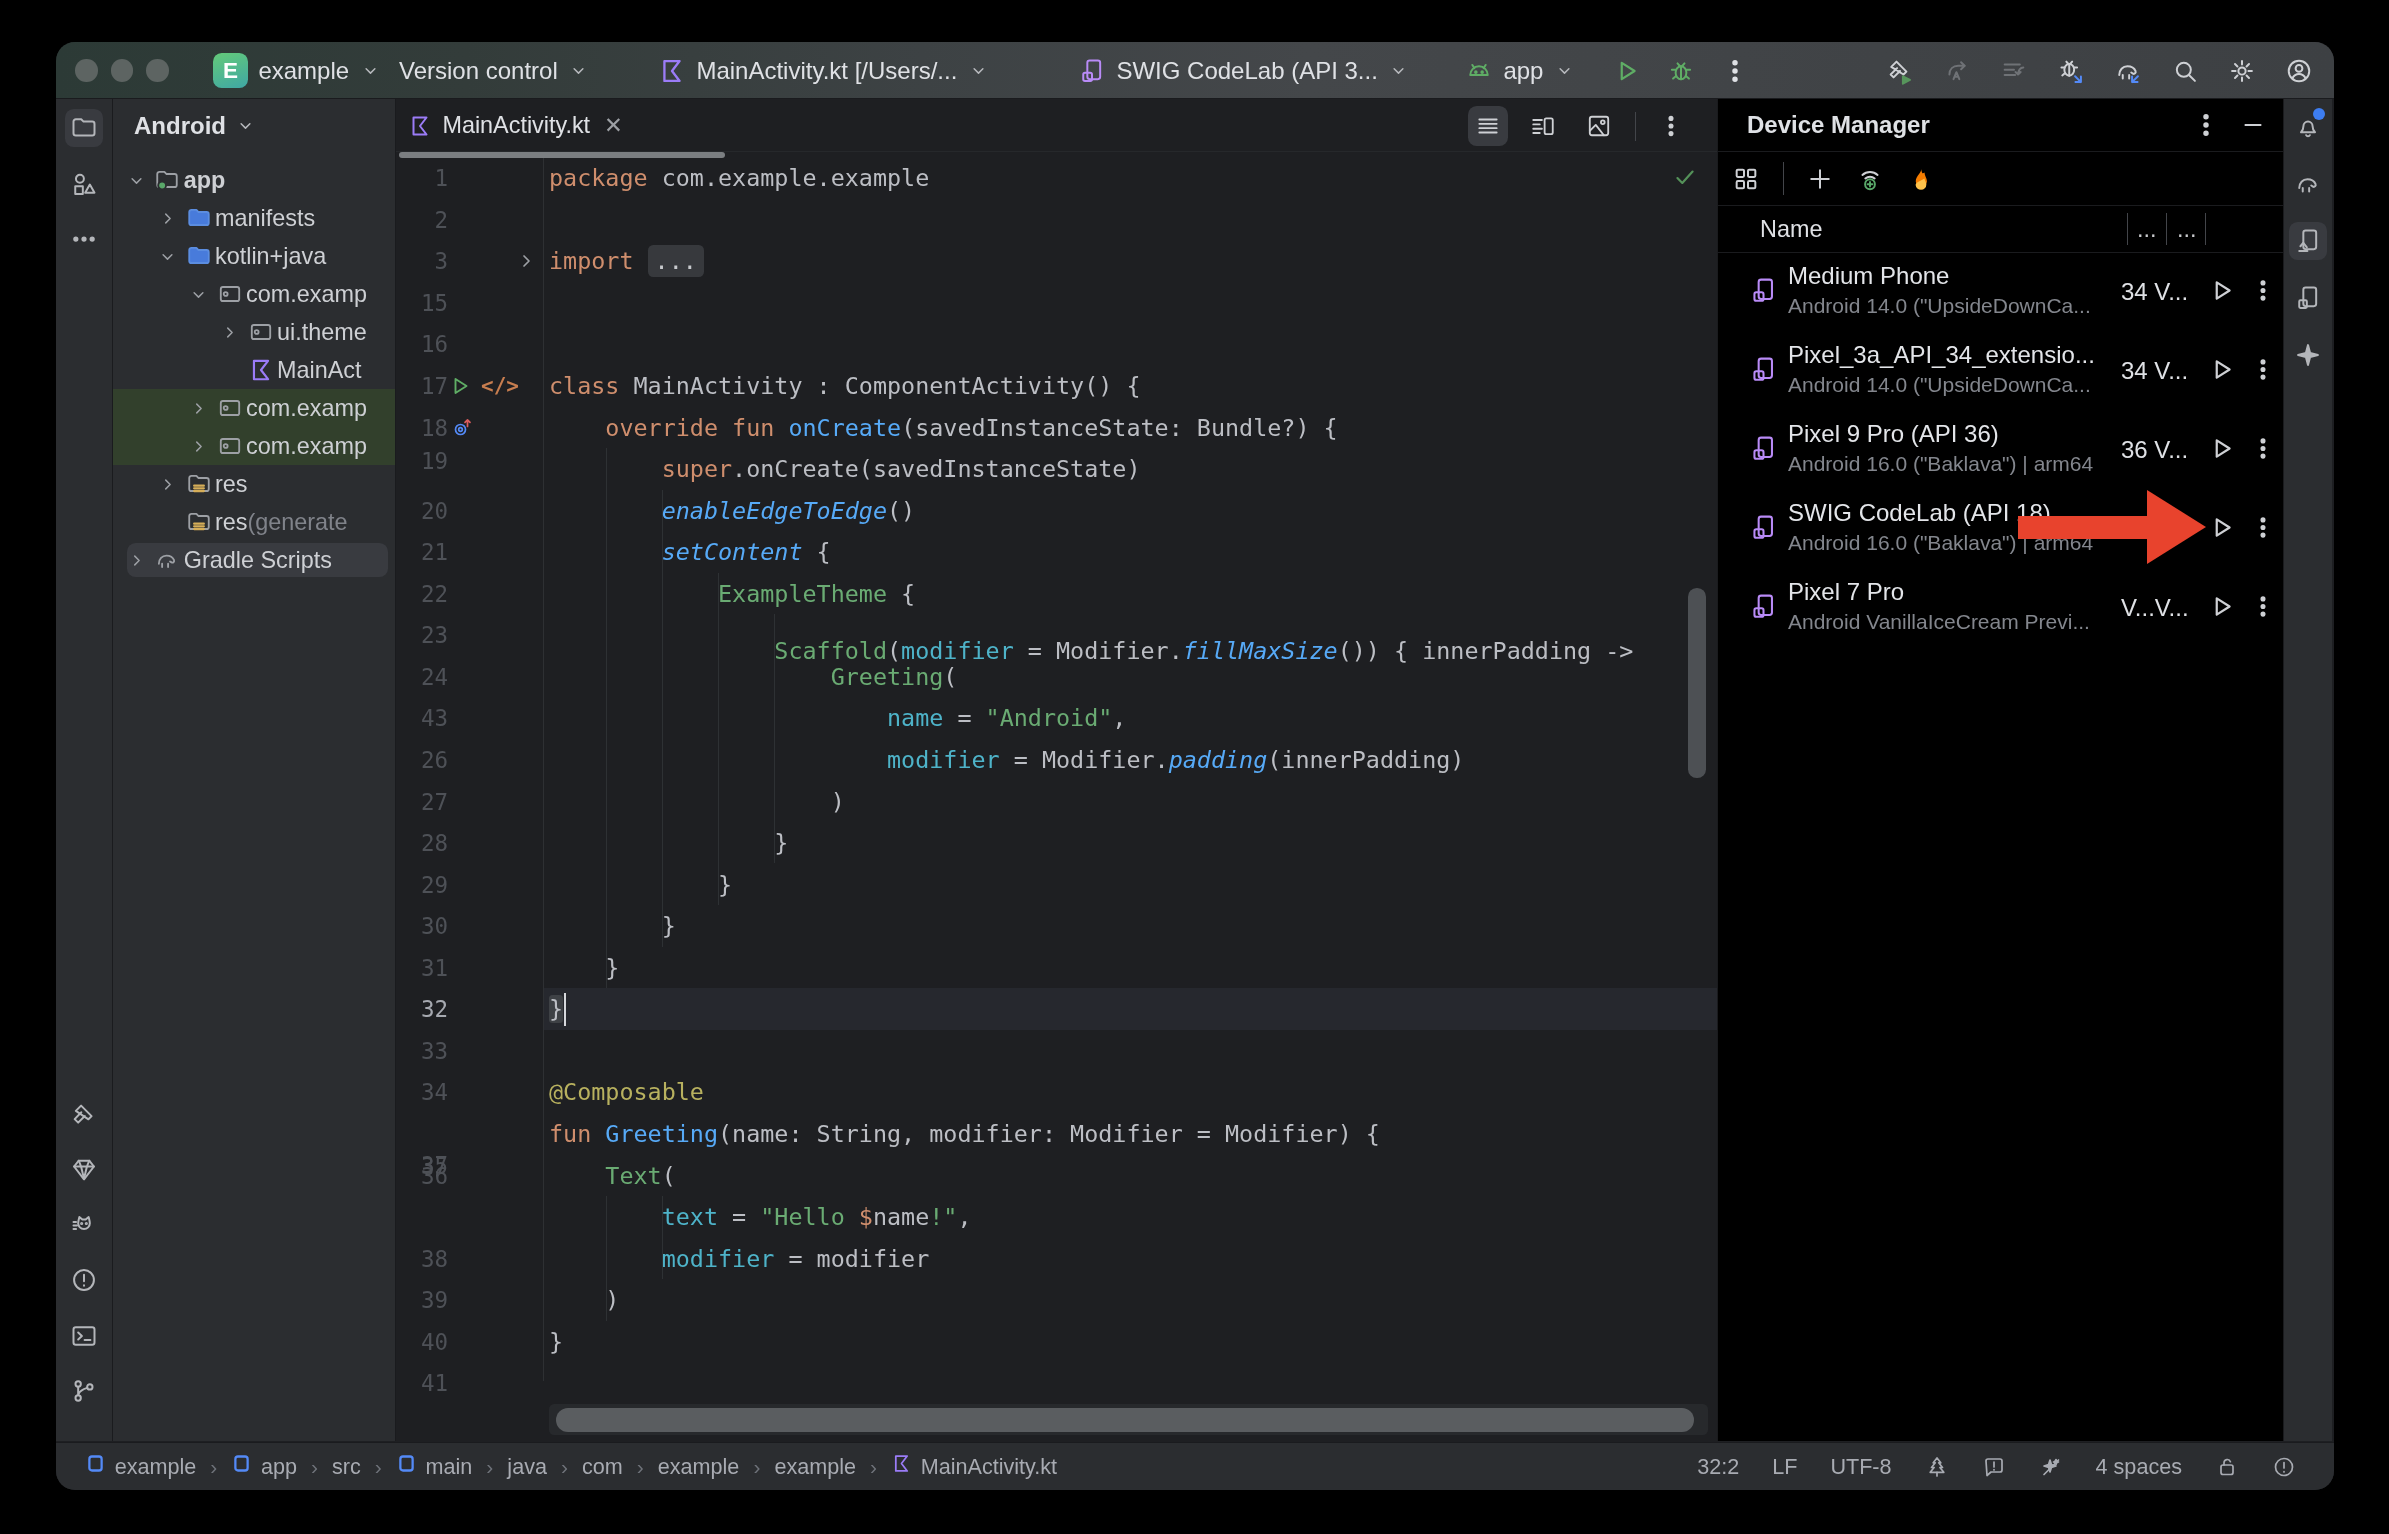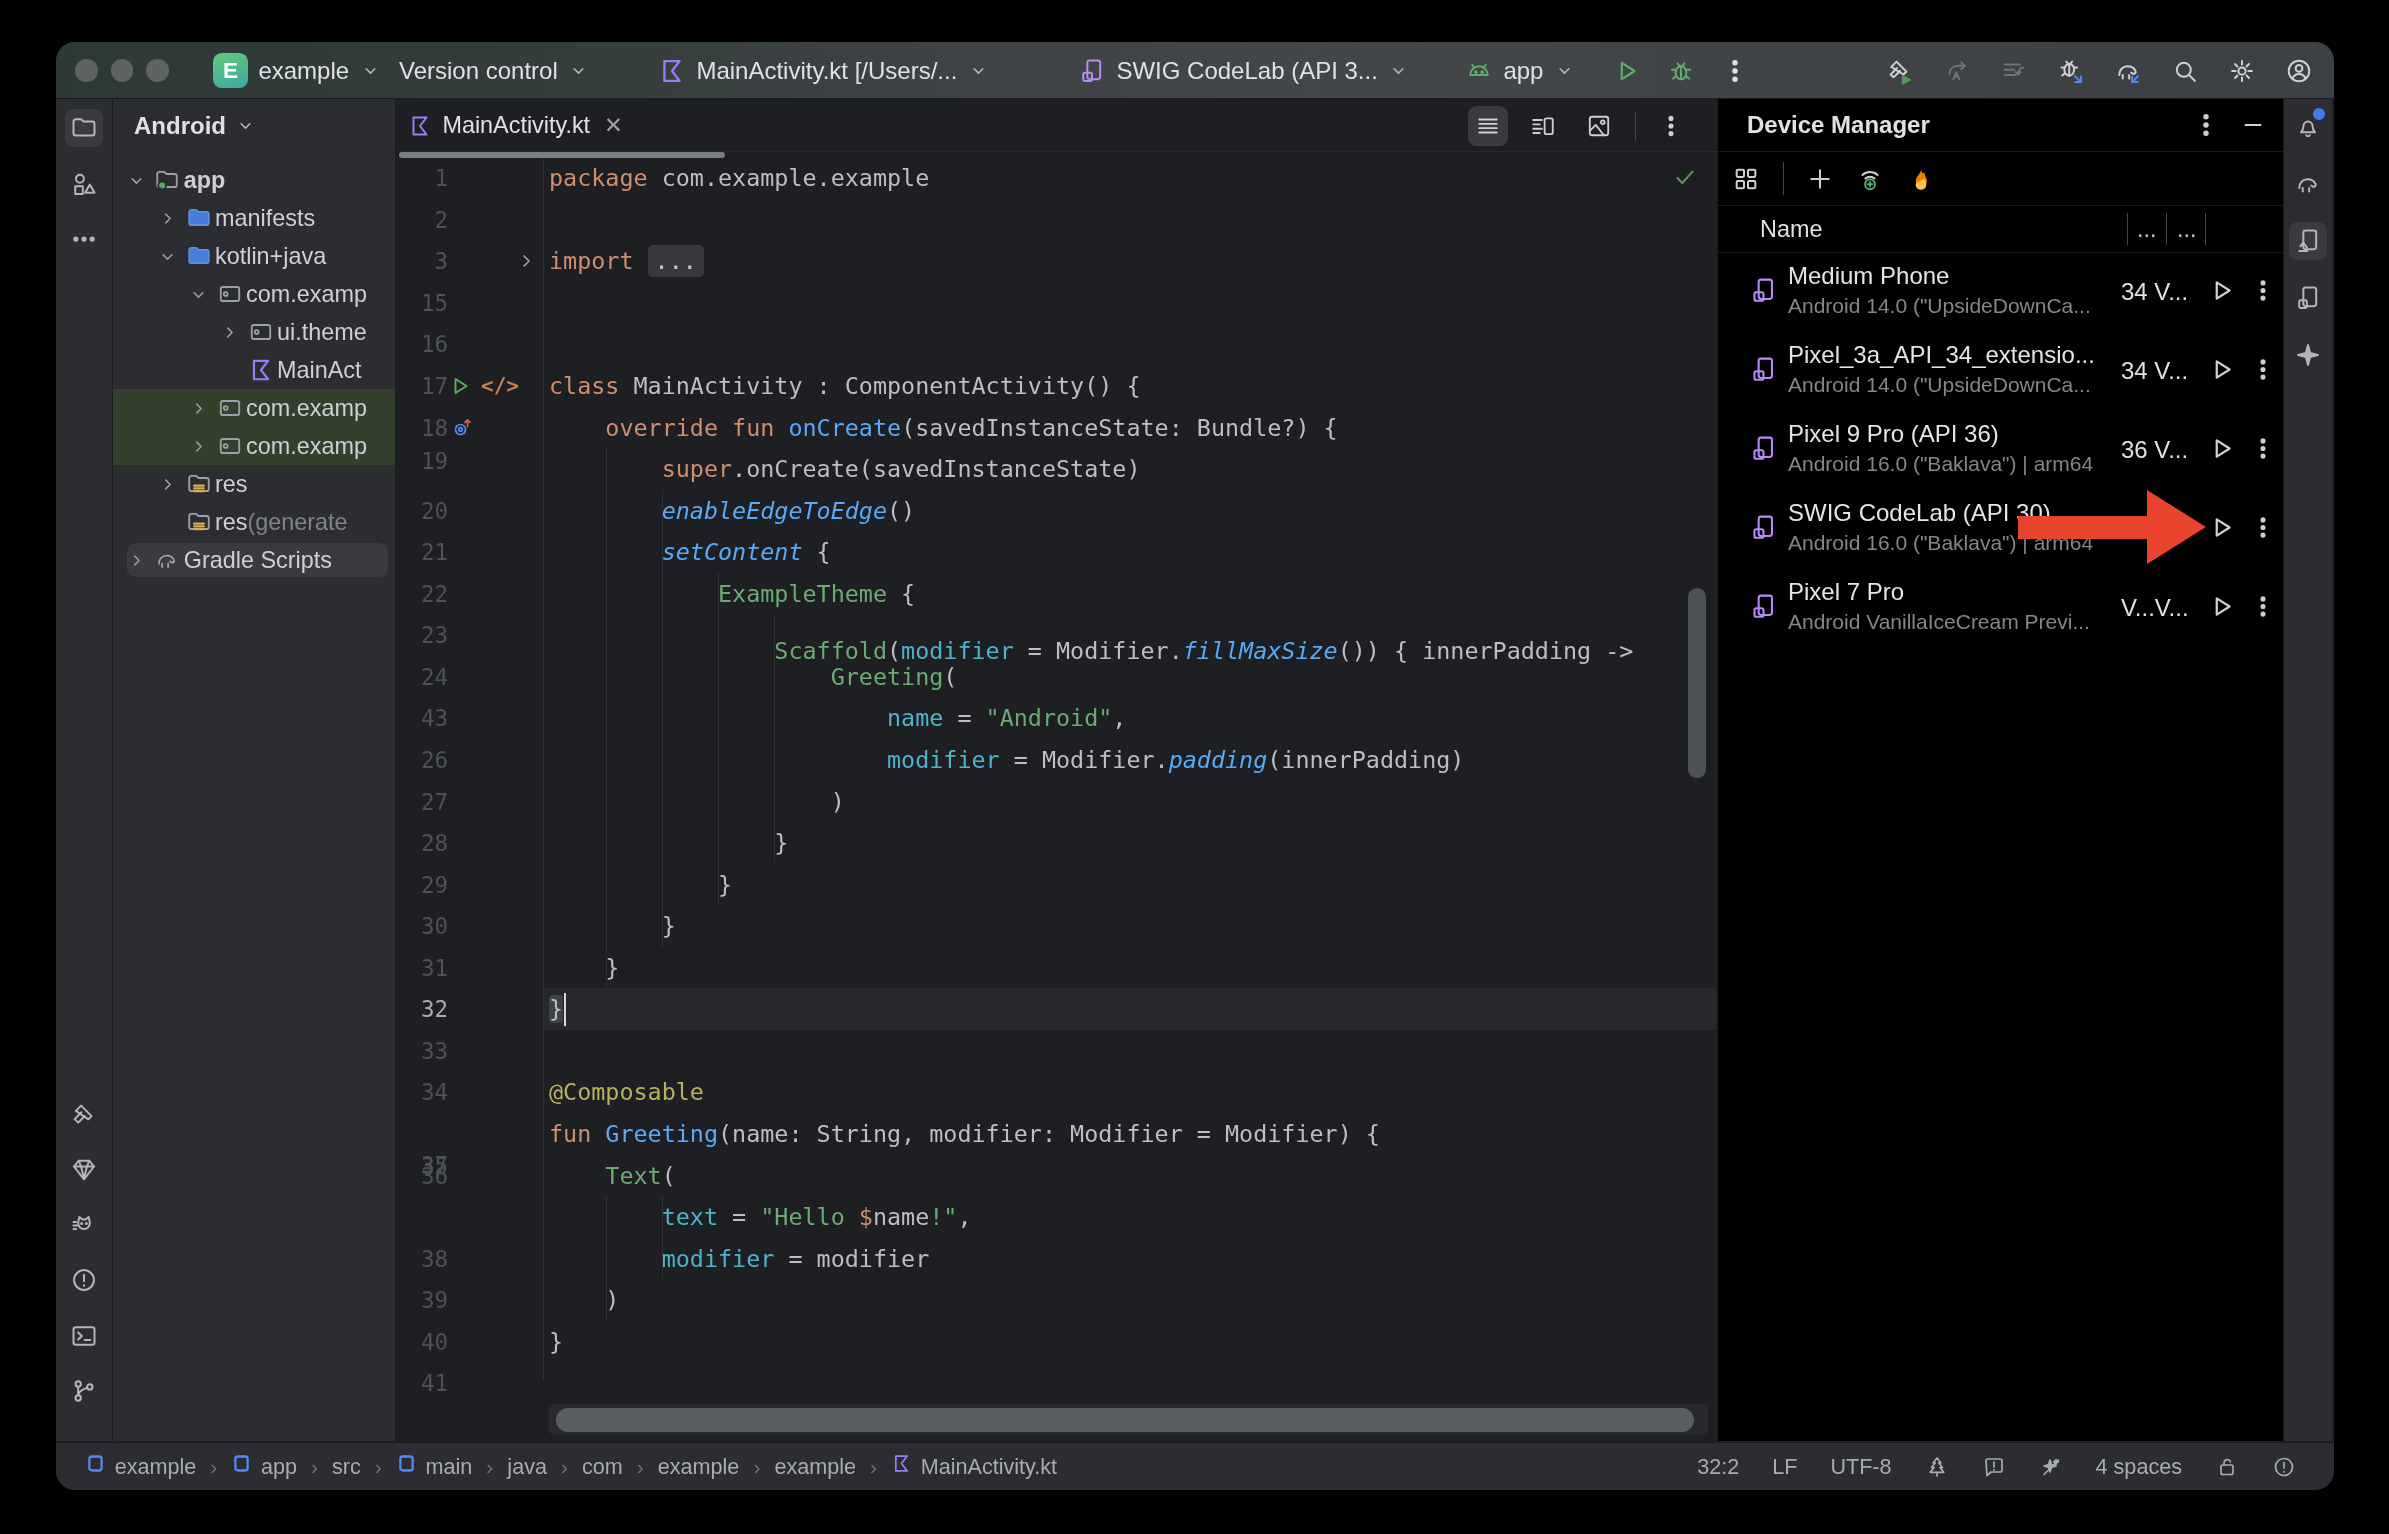--- a/index.html
+++ b/index.html
@@ -747,21 +747,21 @@
                 <circle cx="12" cy="5" r="1.5" fill="currentColor"></circle>
                 <circle cx="12" cy="12" r="1.5" fill="currentColor"></circle>
                 <circle cx="12" cy="19" r="1.5" fill="currentColor"></circle>
               </svg></span>
           </div>
           <div class="dm-row">
             <span class="dm-dev-icon"><svg viewBox="0 0 24 24" fill="none" stroke="currentColor" stroke-width="1.7" stroke-linecap="round" stroke-linejoin="round">
                 <rect x="8" y="3" width="11" height="16" rx="2"></rect>
                 <rect x="4.5" y="13.5" width="7.5" height="7" rx="1.5"></rect>
               </svg></span>
-            <div class="dm-name">SWIG CodeLab (API 30)</div>
+            <div class="dm-name">SWIG CodeLab (API 18)</div>
             <div class="dm-sub">Android 16.0 ("Baklava") | arm64</div>
             <div class="dm-api">36 V...</div>
             <span class="dm-play"><svg viewBox="0 0 24 24" fill="none" stroke="currentColor" stroke-width="1.9" stroke-linecap="round" stroke-linejoin="round">
                 <path d="M7.5 5l11 7-11 7z"></path>
               </svg></span>
             <span class="dm-kebab"><svg viewBox="0 0 24 24" fill="none" stroke="currentColor" stroke-width="1.7" stroke-linecap="round" stroke-linejoin="round">
                 <circle cx="12" cy="5" r="1.5" fill="currentColor"></circle>
                 <circle cx="12" cy="12" r="1.5" fill="currentColor"></circle>
                 <circle cx="12" cy="19" r="1.5" fill="currentColor"></circle>
               </svg></span>

